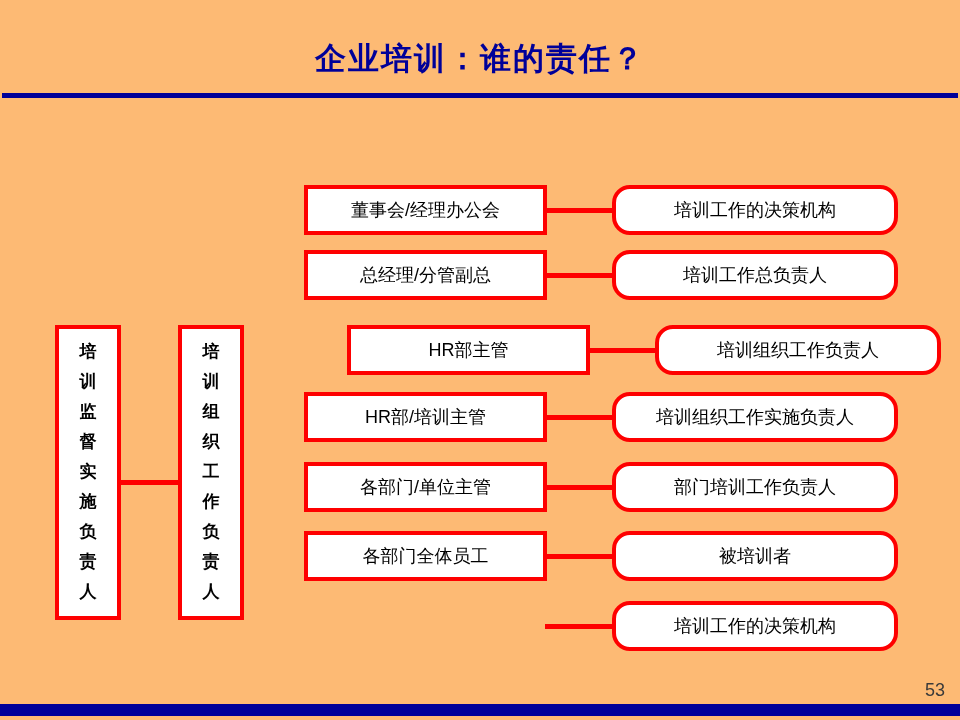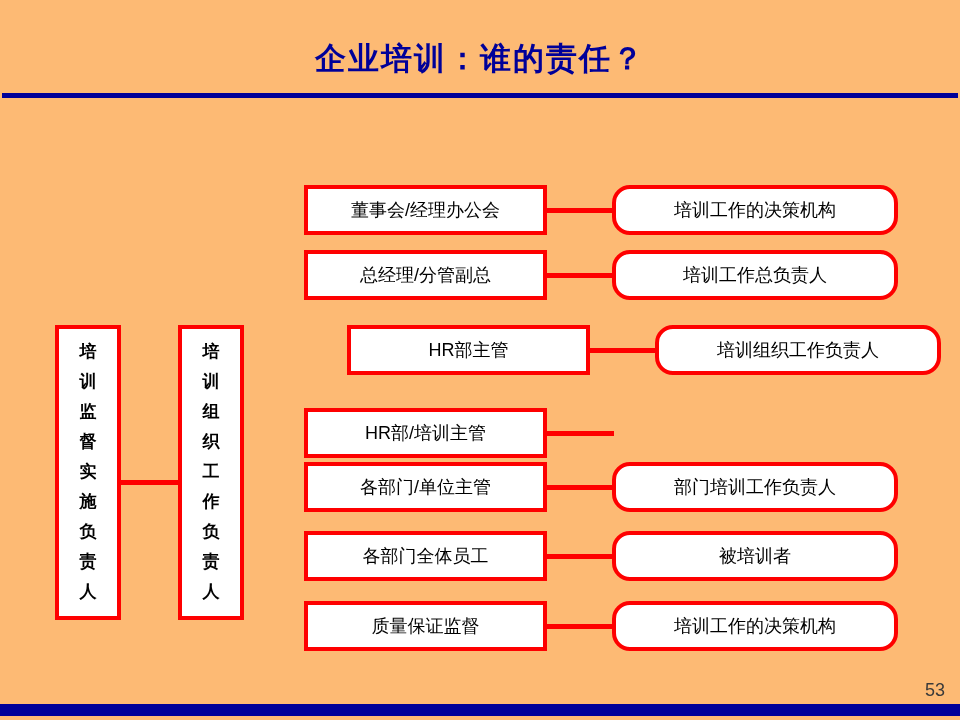--- a/index.html
+++ b/index.html
@@ -60,36 +60,36 @@
       <div class="row" style="top: 250px;">
         <div class="box mid">总经理/分管副总</div>
         <div class="hconn"></div>
         <div class="box duty">培训工作总负责人</div>
       </div>
       <div class="row" style="top: 325px; margin-left: 43px;">
         <div class="box mid">HR部主管</div>
         <div class="hconn"></div>
         <div class="box duty">培训组织工作负责人</div>
       </div>
-      <div class="row" style="top: 408px;">
+      <div class="row" style="top: 392px;">
         <div class="box mid">HR部/培训主管</div>
         <div class="hconn"></div>
+        <div class="box duty">培训组织工作实施负责人</div>
       </div>
       <div class="row" style="top: 531px;">
         <div class="box mid">各部门全体员工</div>
         <div class="hconn"></div>
         <div class="box duty">被培训者</div>
       </div>
       <div class="row" style="top: 462px;">
         <div class="box mid">各部门/单位主管</div>
         <div class="hconn"></div>
         <div class="box duty">部门培训工作负责人</div>
       </div>
       <div class="row" style="top: 601px;">
-        <div class="box mid">质量保证监督</div>
         <div class="hconn"></div>
         <div class="box duty">培训工作的决策机构</div>
       </div>
     </div>
 
   <div class="footer-bar"></div>
   <div class="page-num">53</div>
 
 </div>
 

